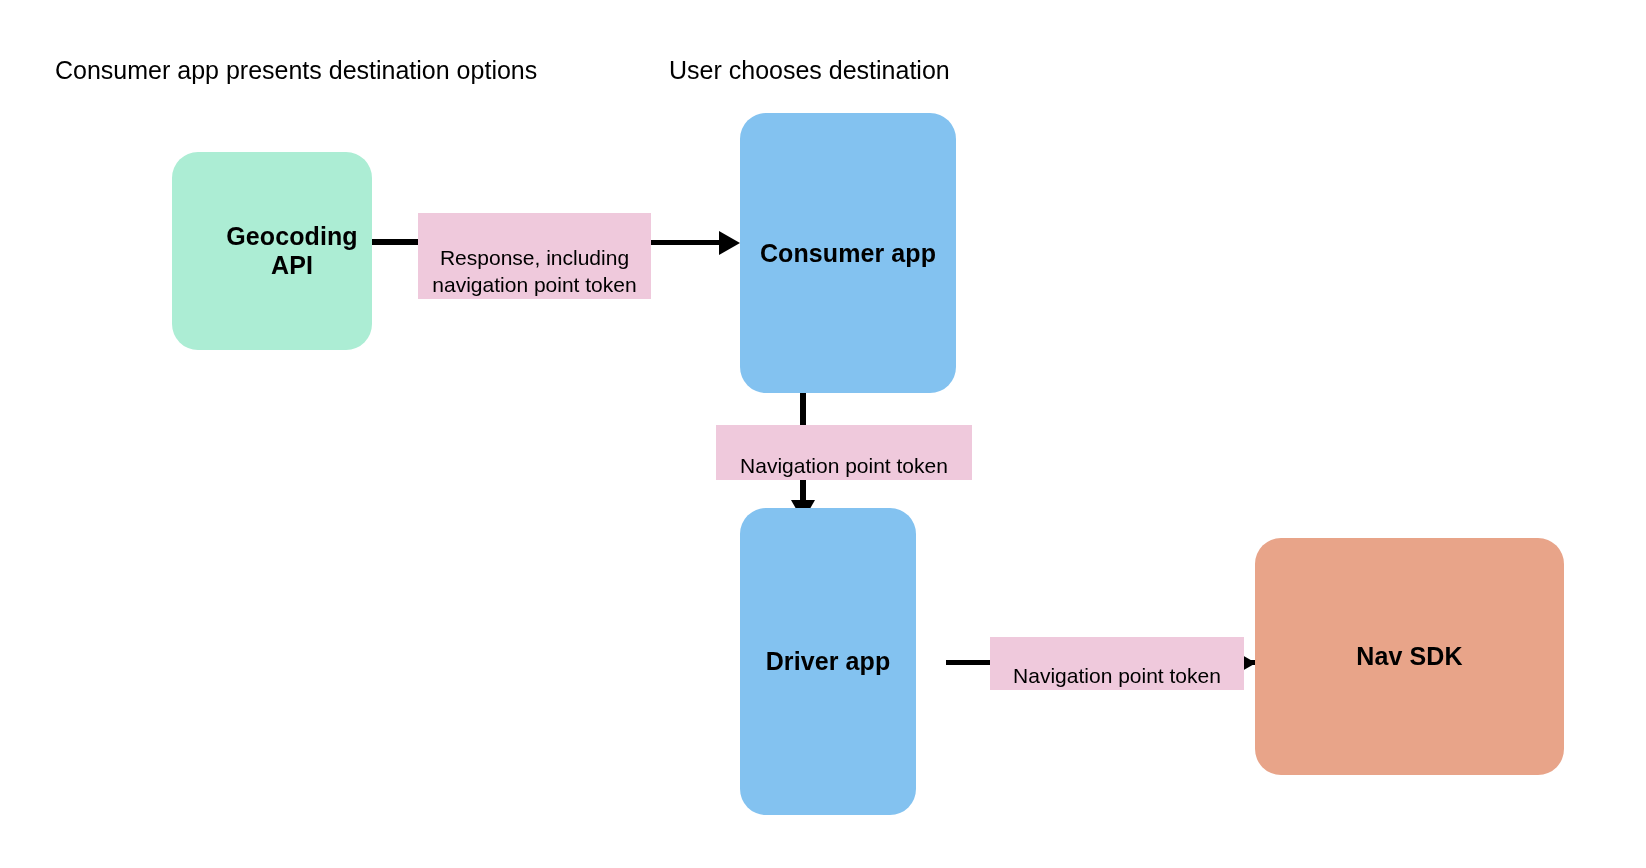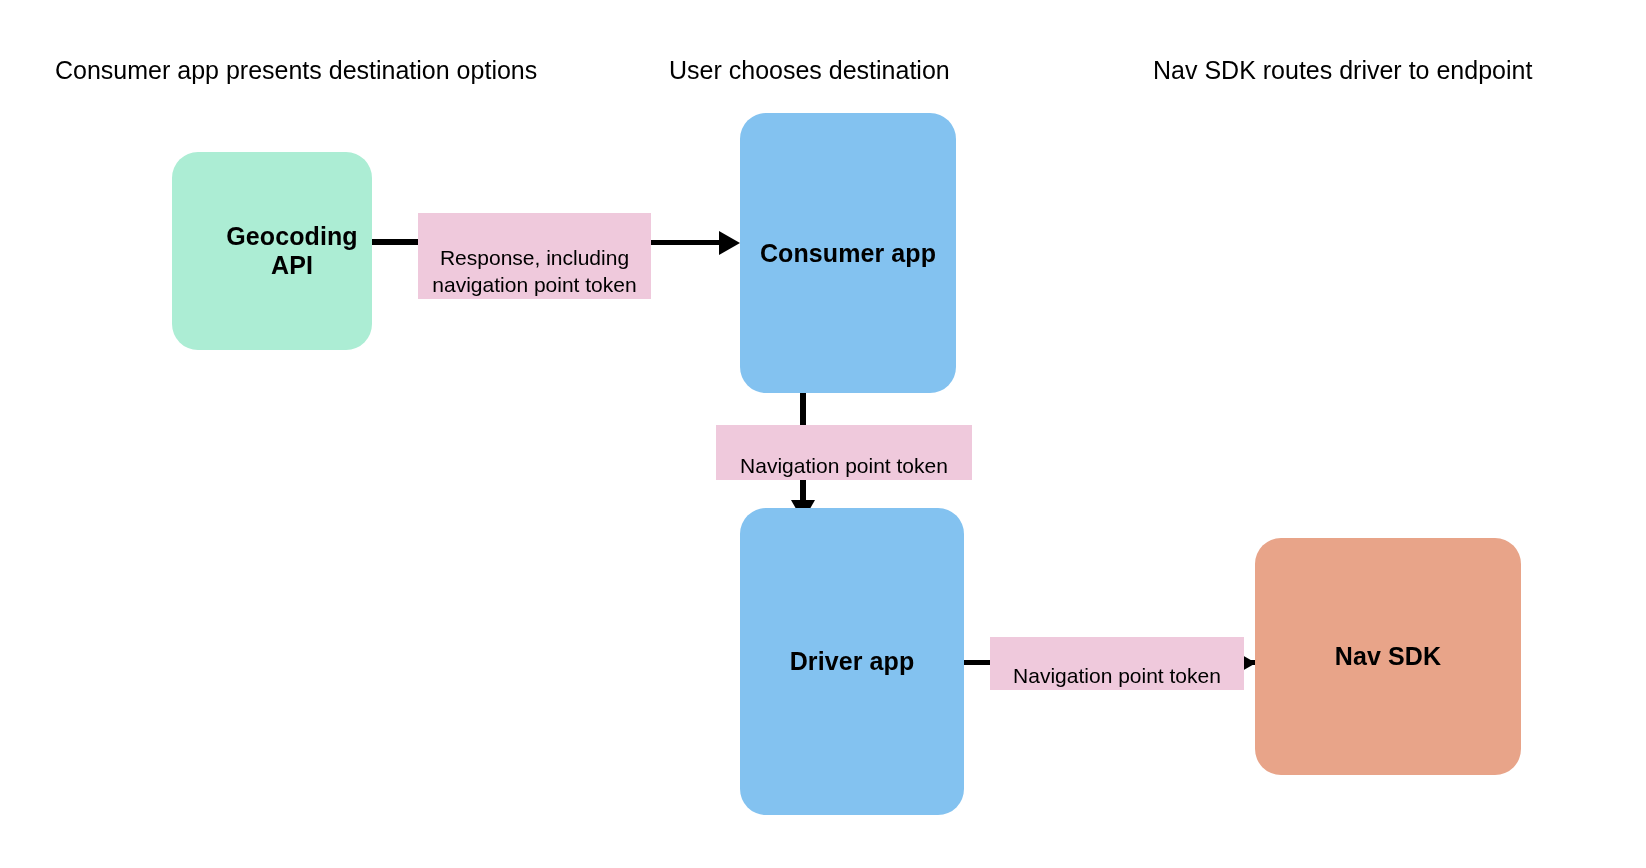--- a/index.html
+++ b/index.html
@@ -82,21 +82,20 @@
 </style>
 </head>
 <body>
 
 <div id="canvas">
 
   <div class="col-header" style="left:55px; top:55px;">Consumer app presents destination options</div>
 
   <div class="col-header" style="left:669px; top:55px;">User chooses destination</div>
 
-  <div class="col-header" style="left:1153px; top:55px;">Nav SDK routes driver to endpoint</div>
 
   <div class="connector" style="left:370px; top:239px; width:52px; height:6px;"></div>
 
   <div class="connector" style="left:648px; top:240px; width:75px; height:5px;"></div>
   <div class="arrowhead arrow-right" style="left:719px; top:231px;"></div>
 
   <div class="connector" style="left:800px; top:390px; width:6px; height:40px;"></div>
   <div class="connector" style="left:800px; top:476px; width:6px; height:28px;"></div>
   <div class="arrowhead arrow-down" style="left:791px; top:500px;"></div>
 
@@ -106,25 +105,25 @@
   <div class="arrowhead arrow-right" style="left:1235px; top:651px;"></div>
 
   <div class="node" style="left:172px; top:152px; width:200px; height:198px; background:#ACEDD4;padding-left:40px;">
     <span class="node-label">Geocoding API</span>
   </div>
 
   <div class="node" style="left:740px; top:113px; width:216px; height:280px; background:#83C2F0;">
     <span class="node-label">Consumer app</span>
   </div>
 
-  <div class="node" style="left:740px; top:508px; width:224px; height:307px; background:#83C2F0;">
+  <div class="node" style="left:740px; top:508px; width:176px; height:307px; background:#83C2F0;">
     <span class="node-label">Driver app</span>
   </div>
 
-  <div class="node" style="left:1255px; top:538px; width:266px; height:237px; background:#E8A489;">
+  <div class="node" style="left:1255px; top:538px; width:309px; height:237px; background:#E8A489;">
     <span class="node-label">Nav SDK</span>
   </div>
 
   <div class="edge-label" style="left:418px; top:213px; width:233px; height:86px; background:#EFC9DC;">
     <span class="edge-label-text">Response, including navigation point token</span>
   </div>
 
   <div class="edge-label" style="left:716px; top:425px; width:256px; height:55px; background:#EFC9DC;">
     <span class="edge-label-text">Navigation point token</span>
   </div>

